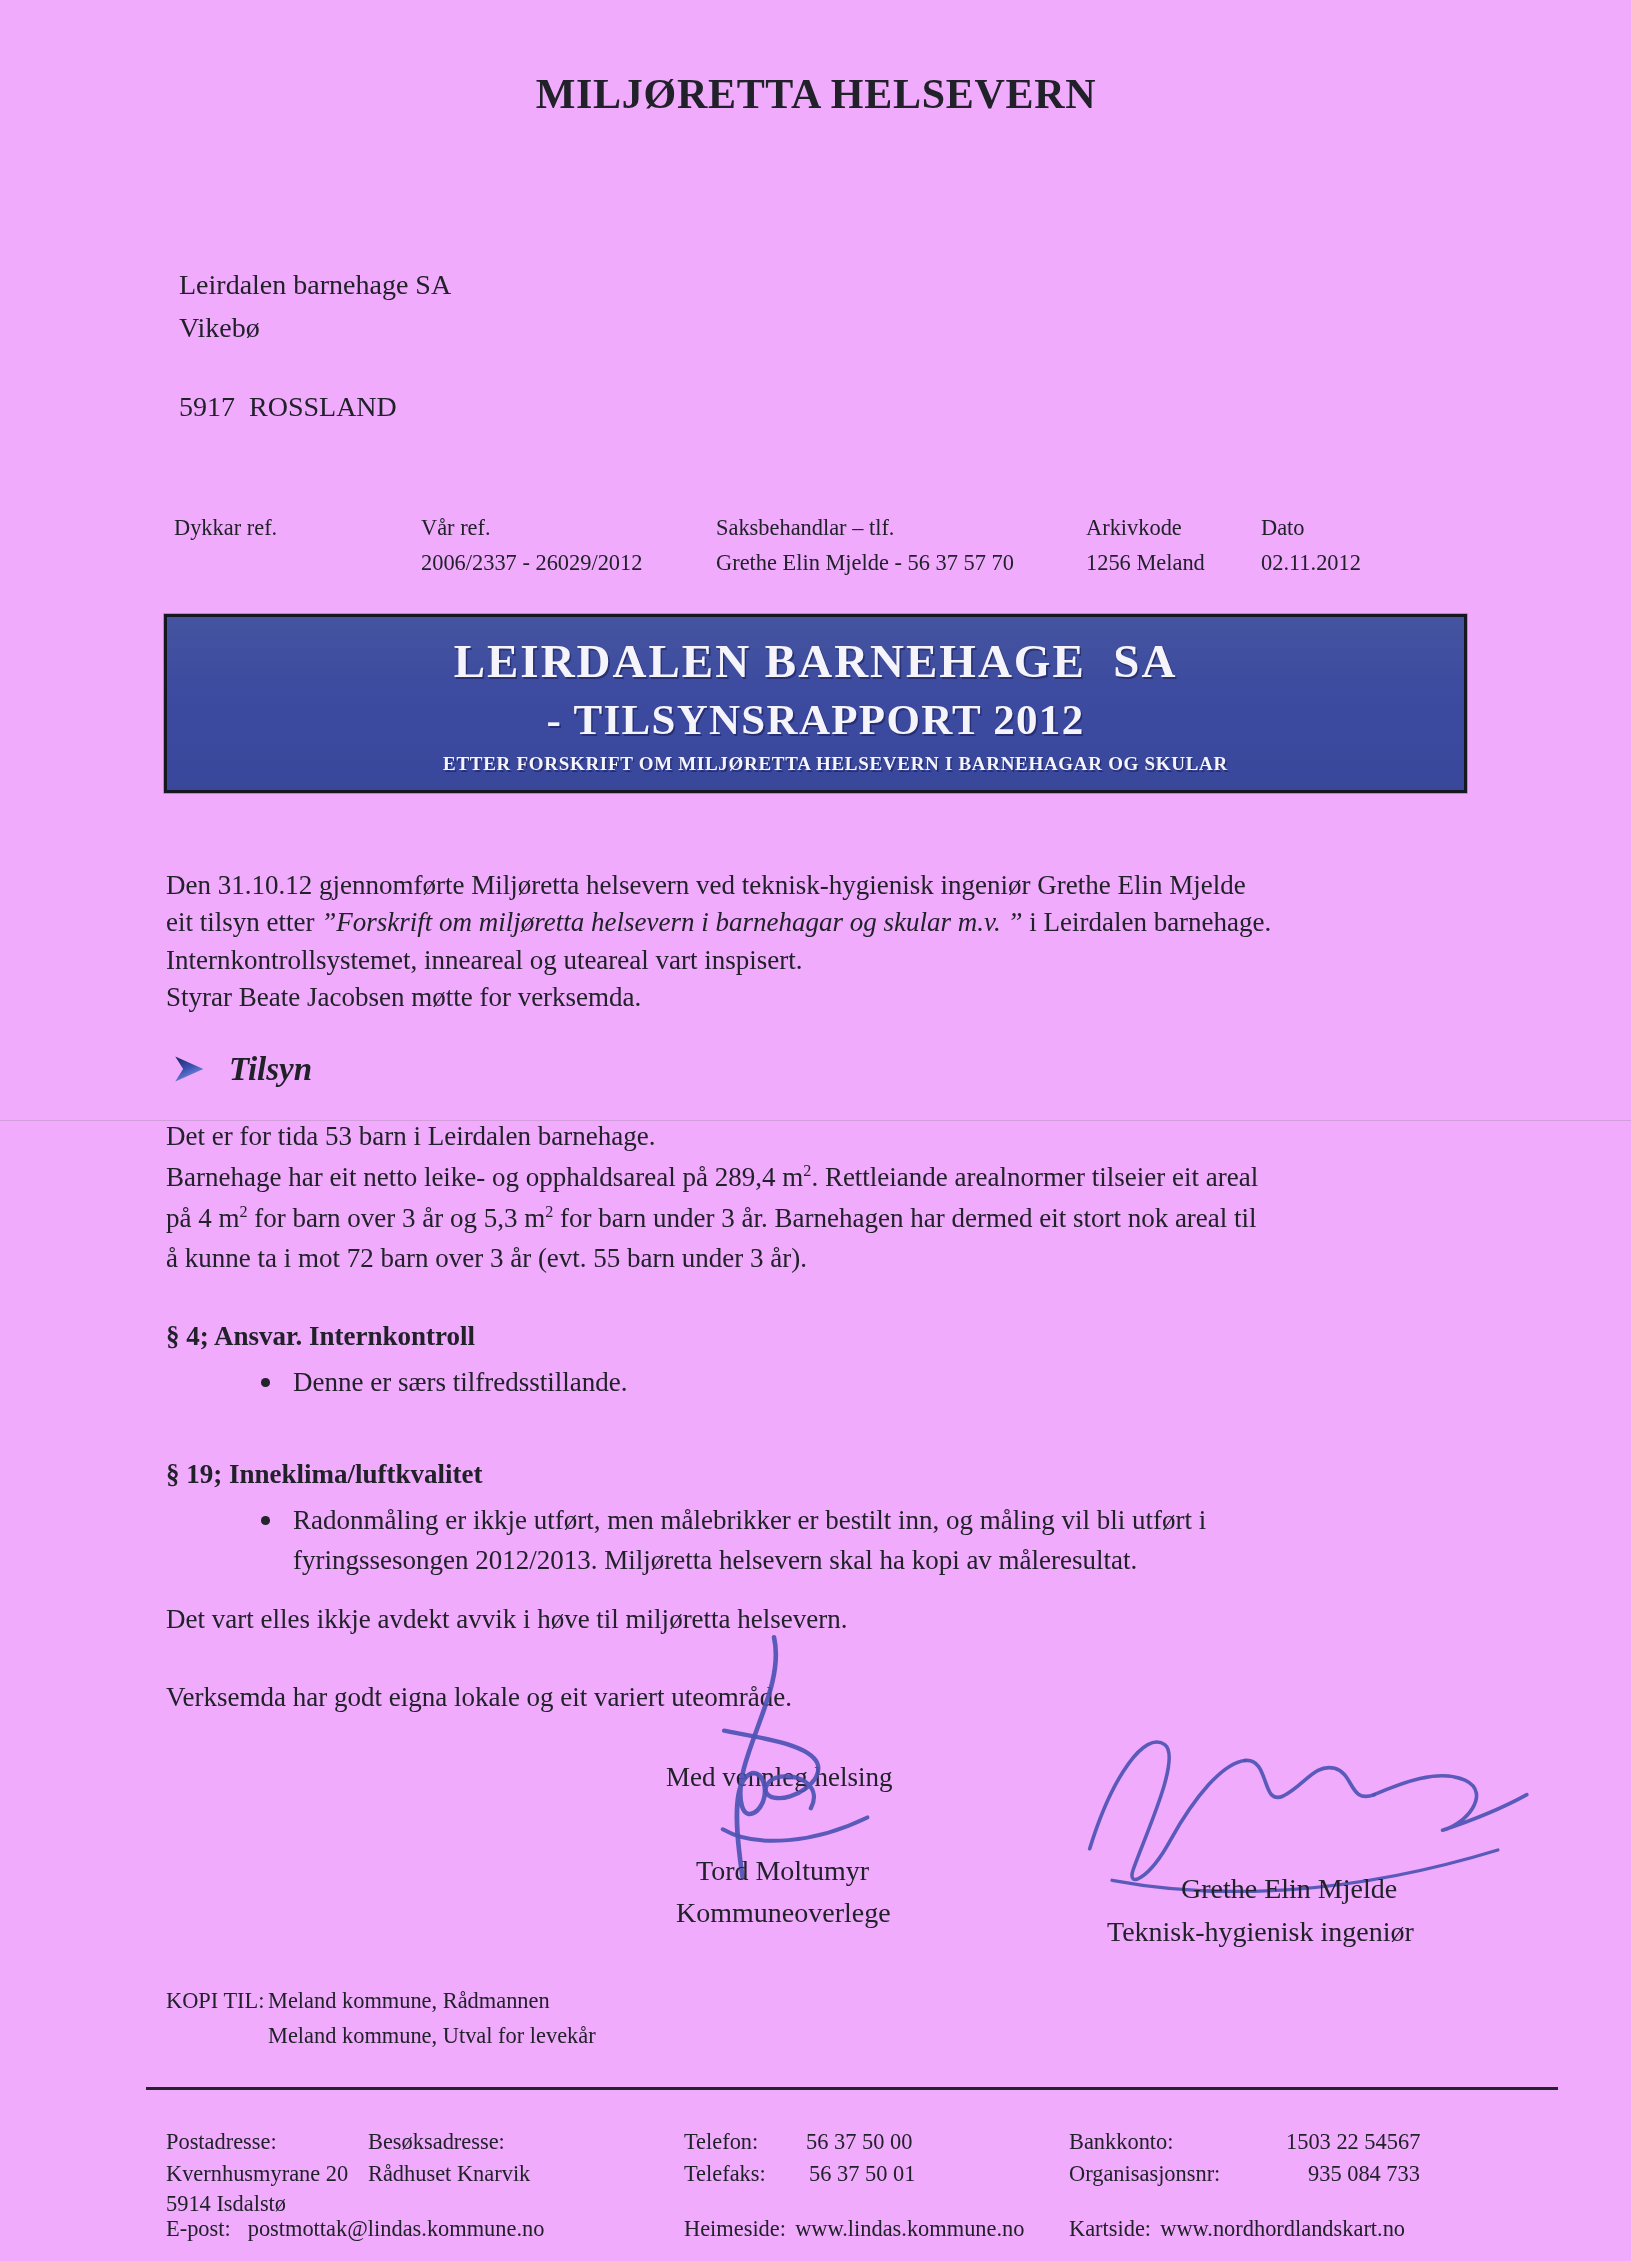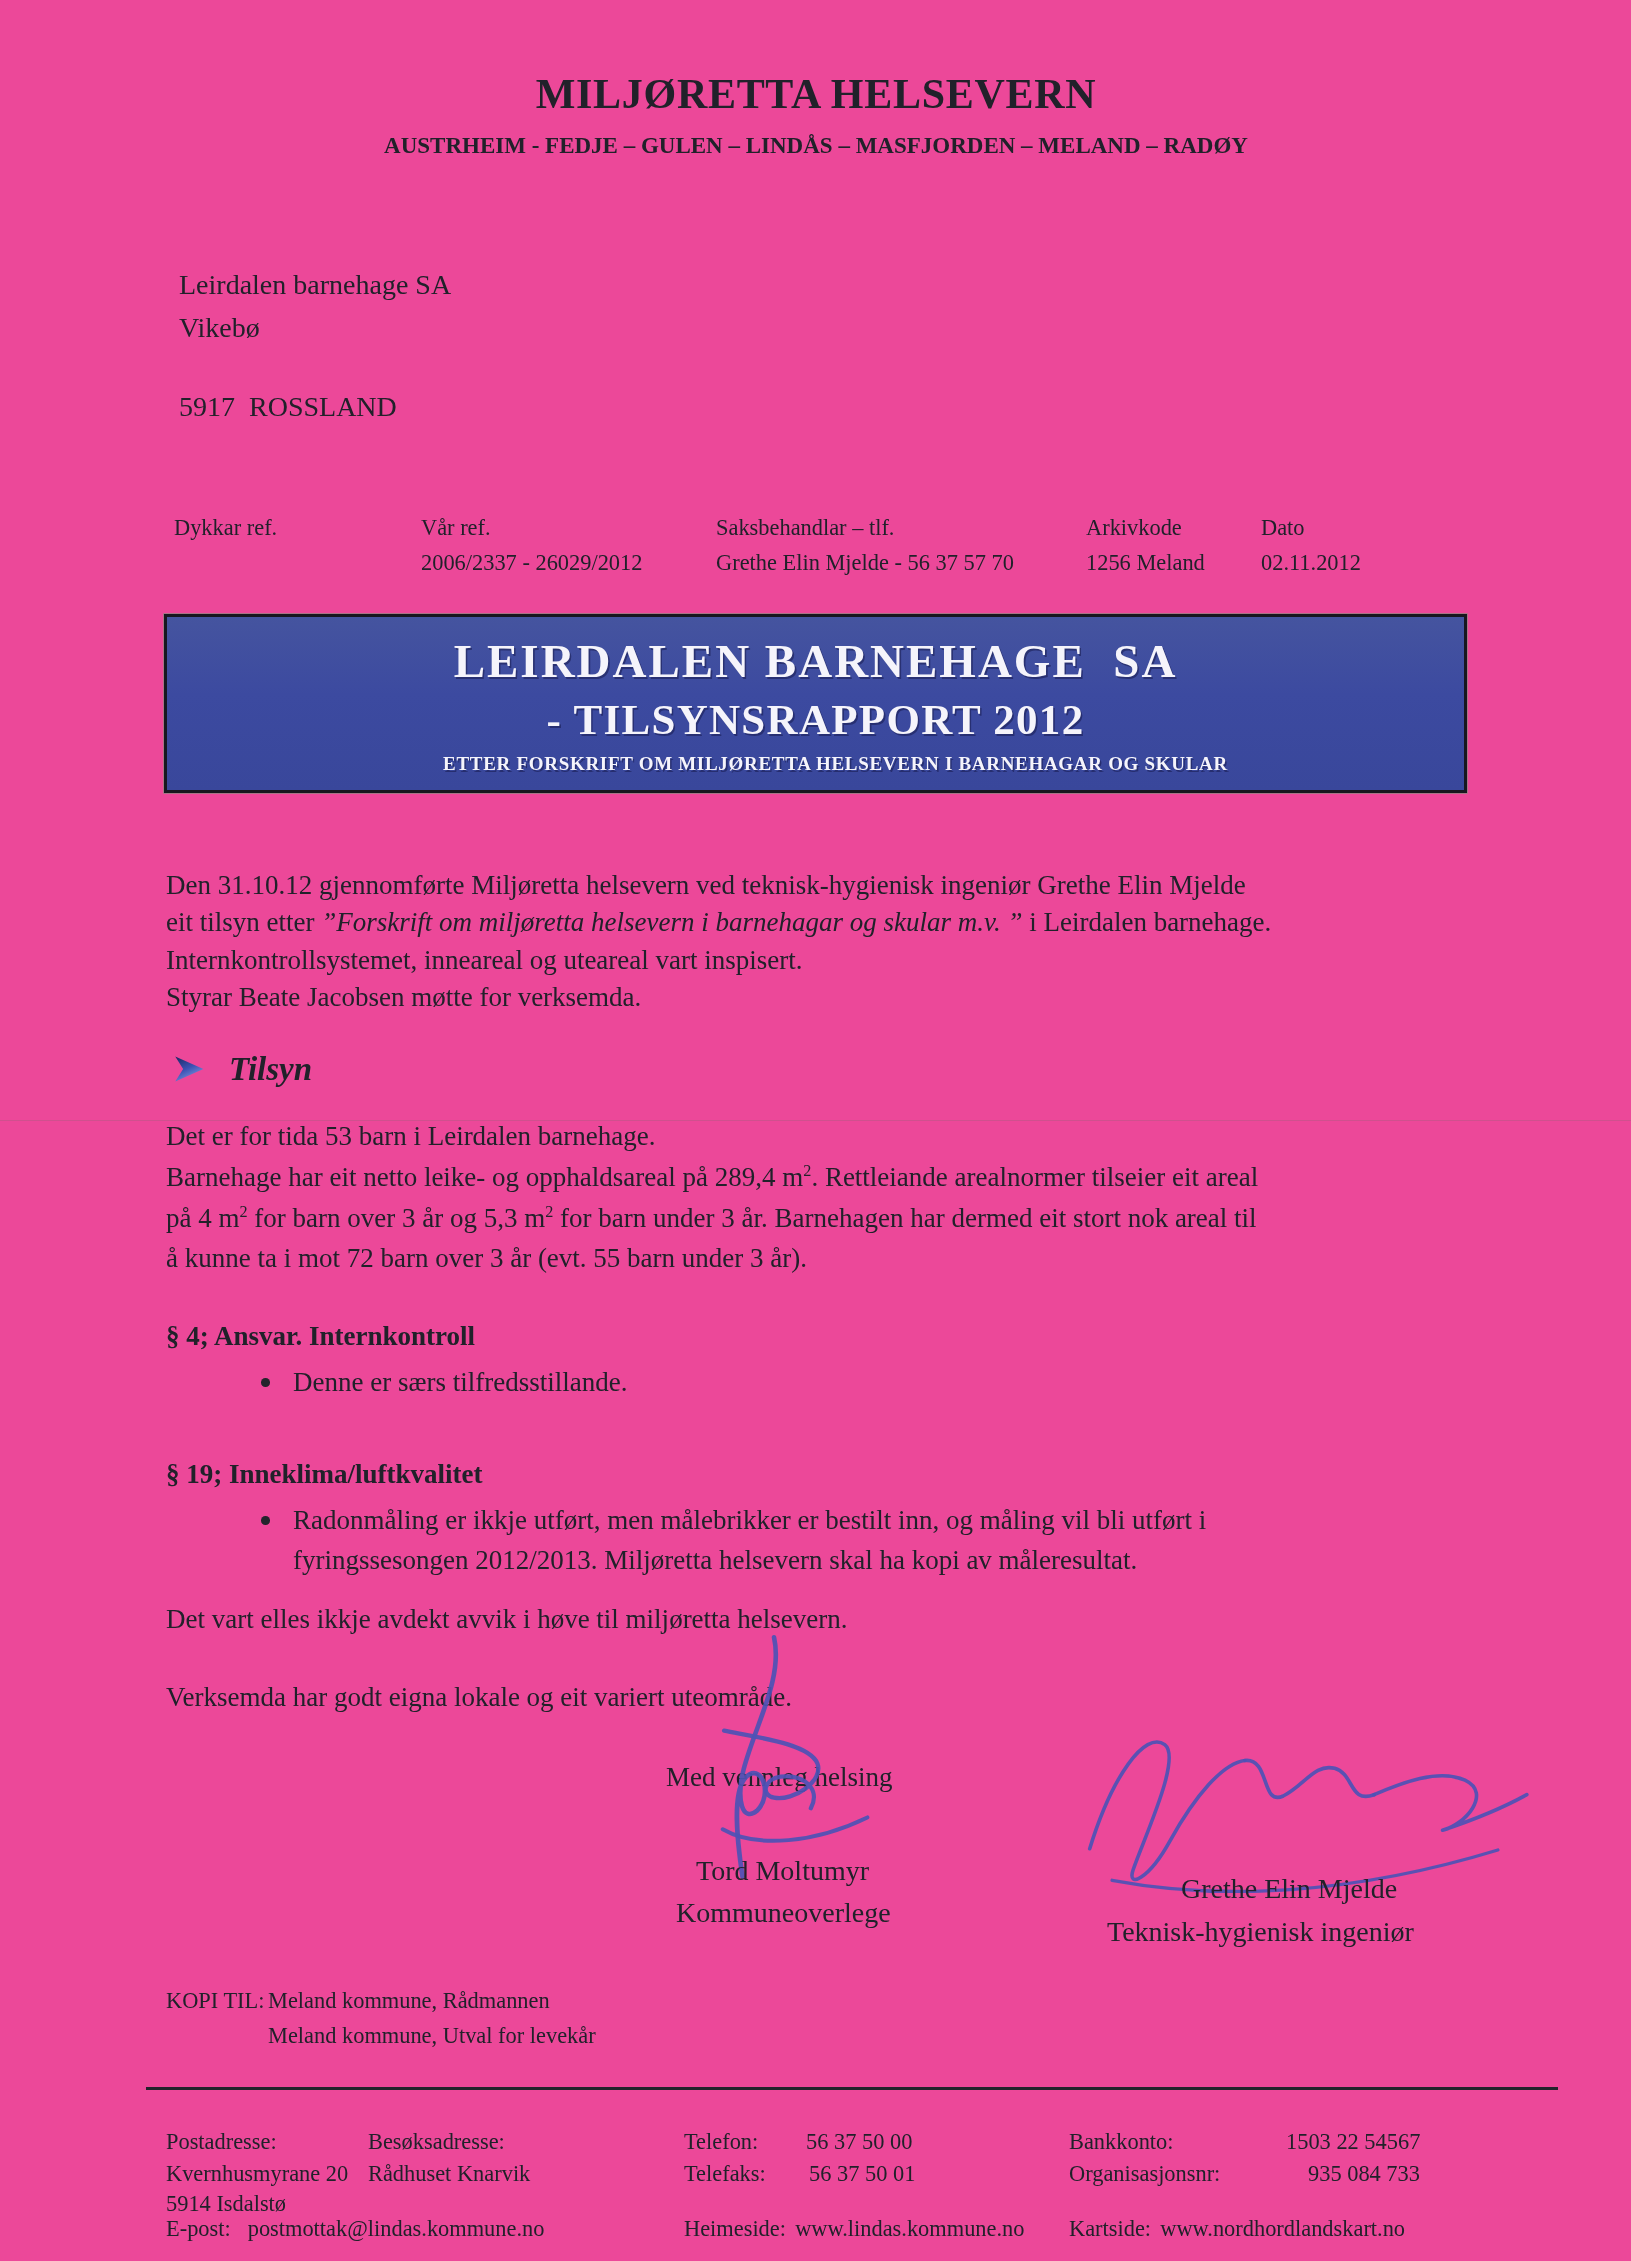--- a/index.html
+++ b/index.html
@@ -1,19 +1,19 @@
 <!DOCTYPE html>
 <html style="font-size:10.5px"><head>
 <meta charset="utf-8">
 <style>
   html,body{margin:0;padding:0;background:#d8d6d0;}
   .page{
     position:relative;
     width:1632px;height:2261px;
-    background:#ec4899;
+    background:#f0abfc;
     font-family:"Liberation Serif", serif;
     color:#21212a;
     overflow:hidden;
   }
   .t{position:absolute;white-space:pre;line-height:1.18;}
   .b{font-weight:bold;}
   .i{font-style:italic;}
   .center{left:0;right:0;text-align:center;}
   .fs34{font-size:22.4px;margin-top:20px;}
   .fs35{font-size:23px;}
@@ -34,21 +34,20 @@
   .rule{position:absolute;background:#23232b;}
   .crease{position:absolute;left:0;width:1632px;height:1.3px;background:rgba(110,110,105,0.22);}
   svg.sig path{fill:none;stroke:#4d53b5;stroke-linecap:round;stroke-linejoin:round;opacity:0.92;}
 </style>
 </head>
 <body>
 
 <div class="page">
 
   <div class="t center b fs64" style="top:70px;letter-spacing:0.7px;">MILJØRETTA HELSEVERN</div>
-  <div class="t center b fs35" style="top:132px;">AUSTRHEIM - FEDJE – GULEN – LINDÅS – MASFJORDEN – MELAND – RADØY</div>
 
   <div class="t fs42" style="left:179px;top:268px;">Leirdalen barnehage SA</div>
   <div class="t fs42" style="left:179px;top:311px;">Vikebø</div>
   <div class="t fs42" style="left:179px;top:354px;margin-top:36px;">5917  ROSSLAND</div>
 
   <div class="t fs34" style="left:174px;top:495px;">Dykkar ref.</div>
   <div class="t fs34" style="left:421px;top:495px;">Vår ref.</div>
   <div class="t fs34" style="left:421px;top:530px;">2006/2337 - 26029/2012</div>
   <div class="t fs34" style="left:716px;top:495px;">Saksbehandlar – tlf.</div>
   <div class="t fs34" style="left:716px;top:530px;">Grethe Elin Mjelde - 56 37 57 70</div>

